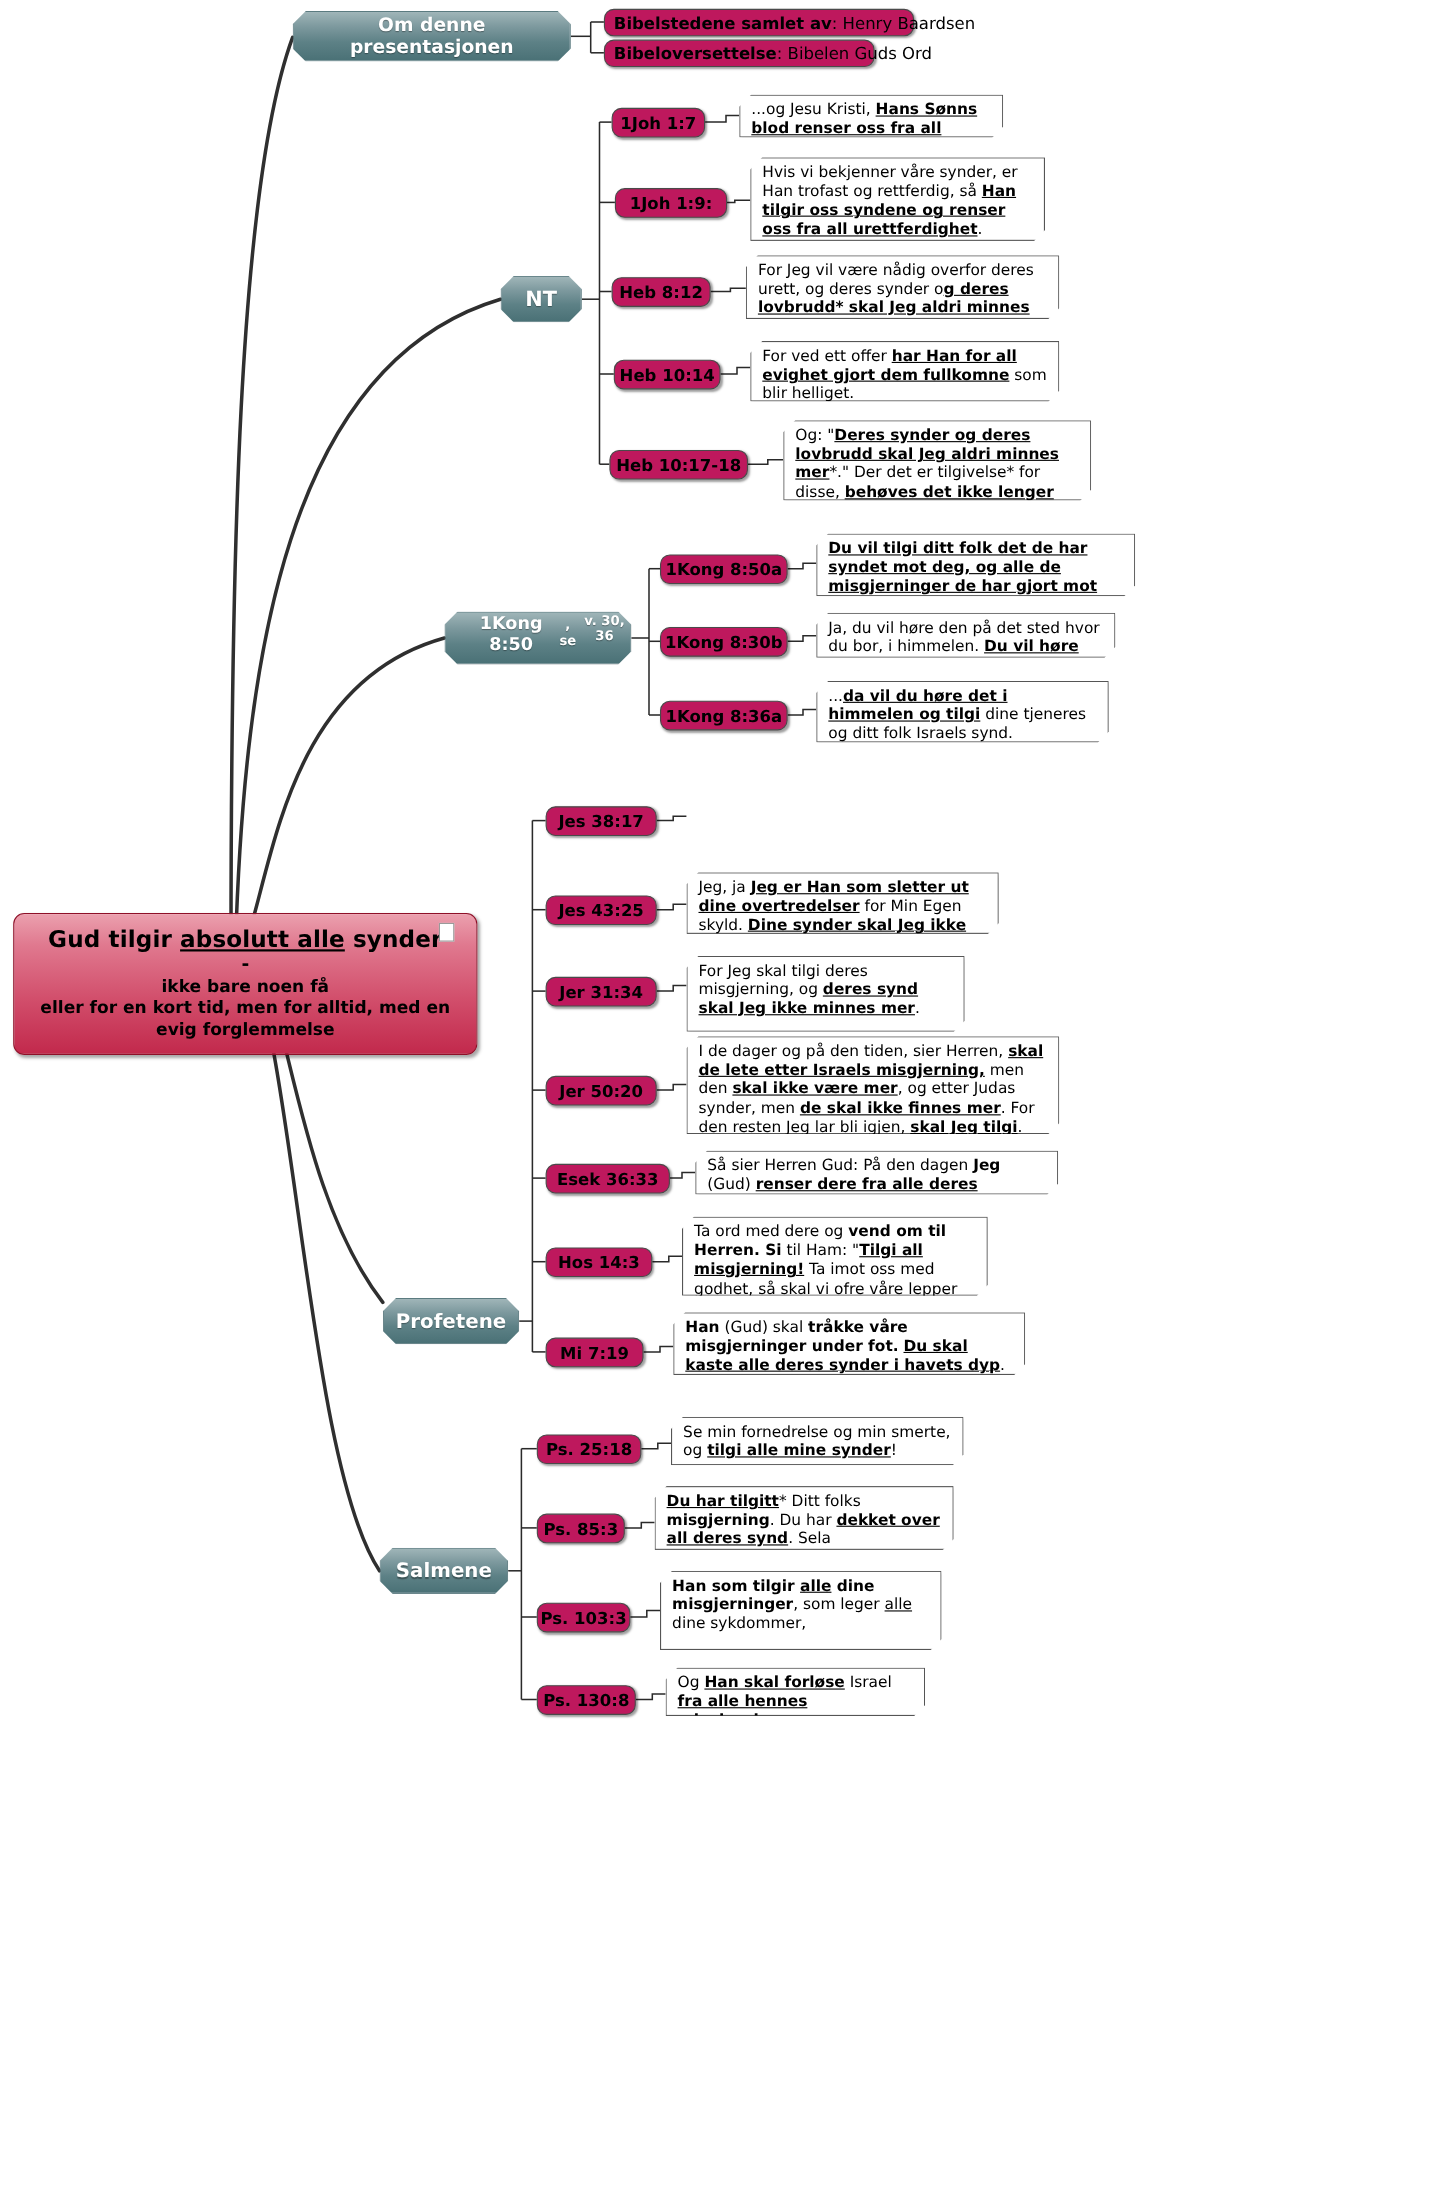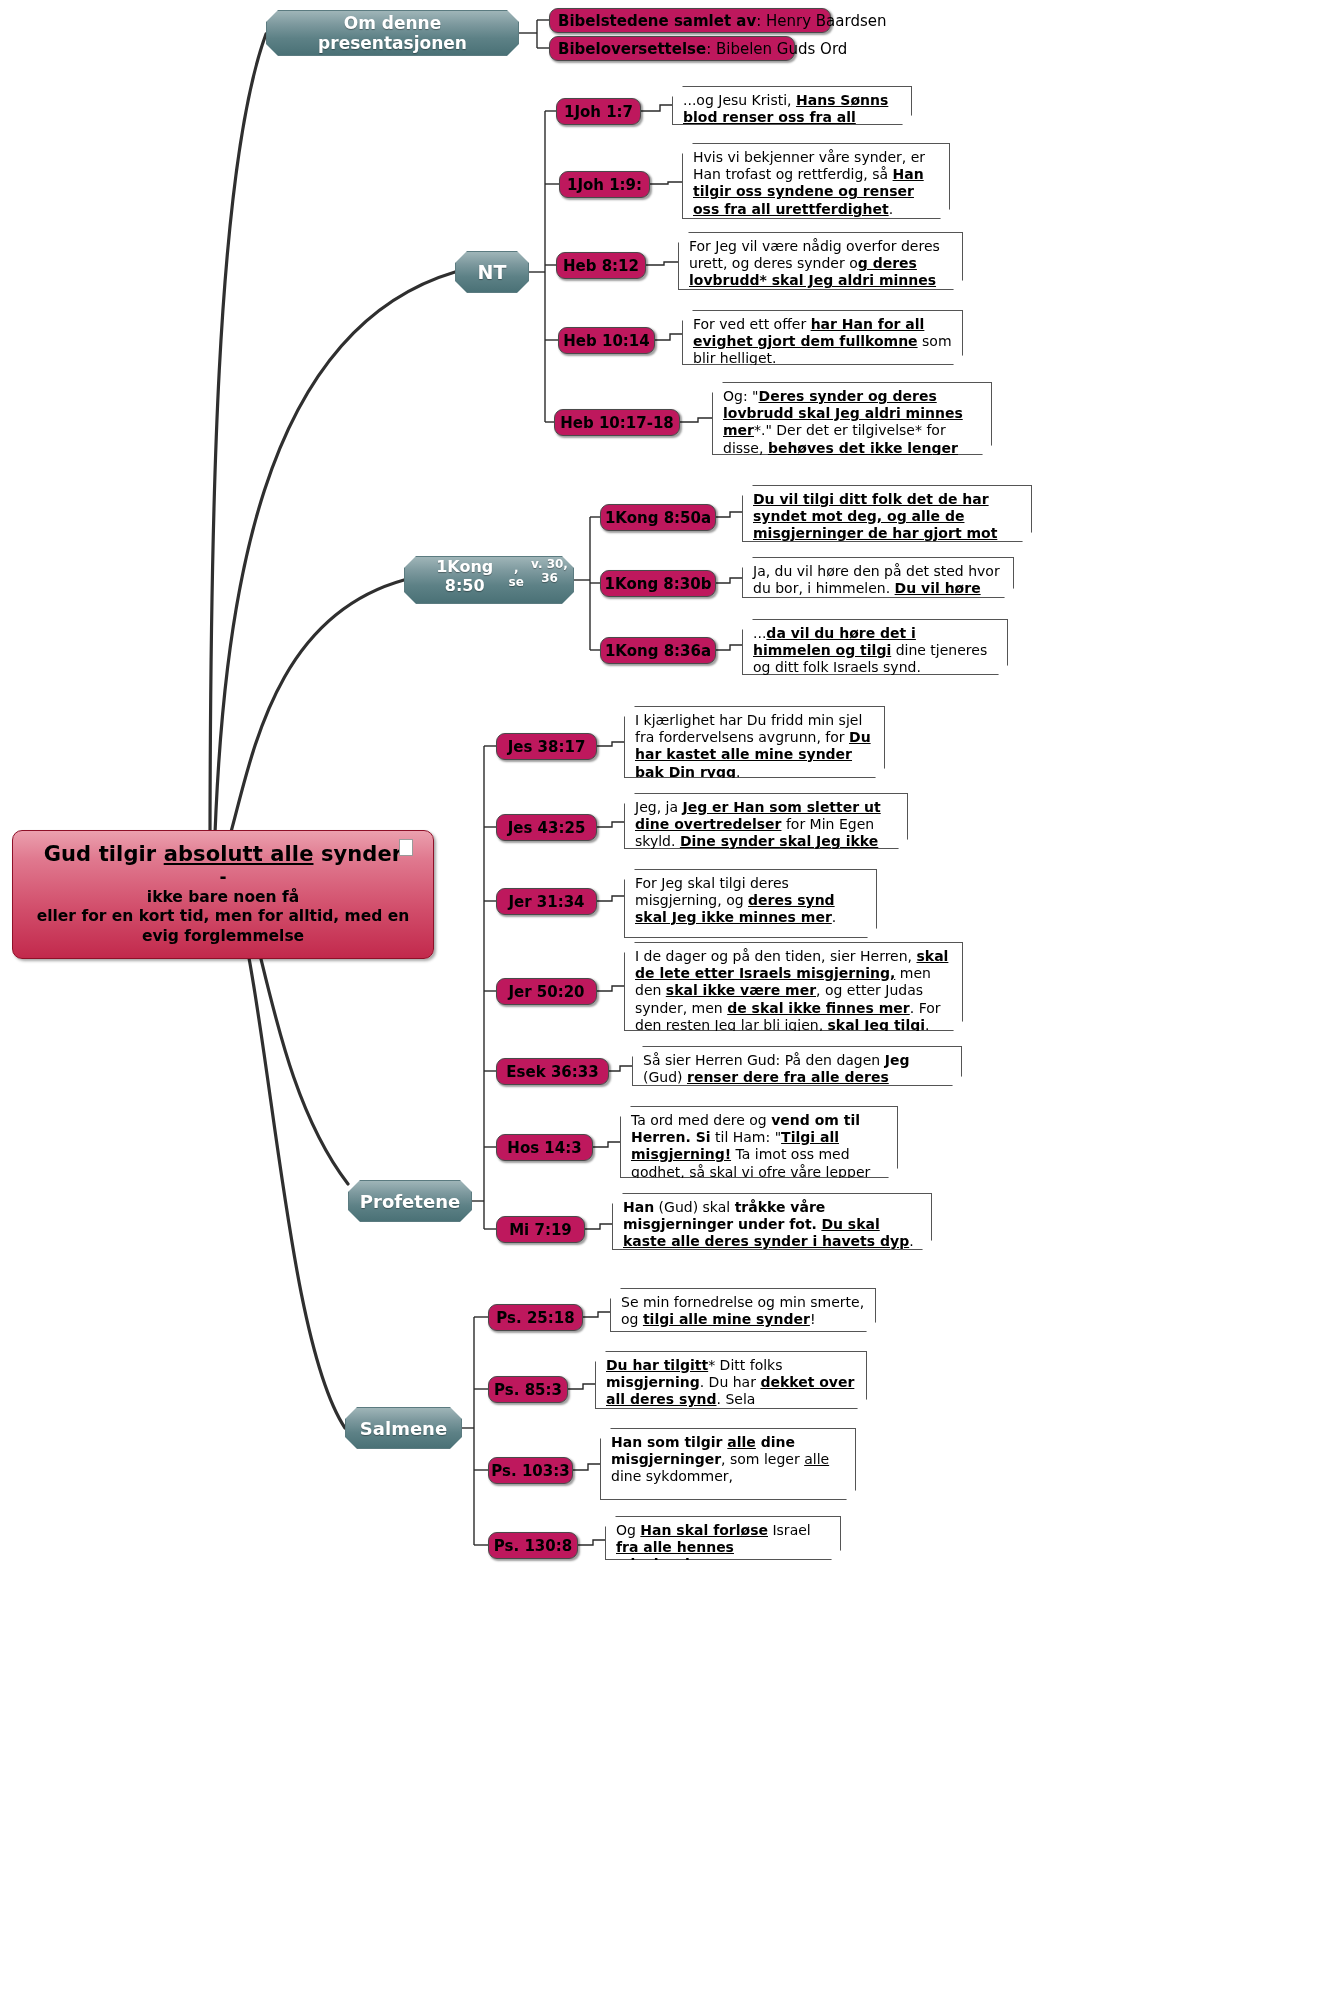--- a/index.html
+++ b/index.html
@@ -200,21 +200,21 @@
   <div class="ref" style="left:549px; top:36px; width:246px; height:25px; justify-content:flex-start; font-weight:normal;">
     <b>Bibeloversettelse</b>
       <span>: Bibelen Guds Ord</span>
   </div>
 
   <div class="ref" style="left:556px; top:98px; width:85px; height:27px;">
       <span>1Joh 1:7</span>
     </div>
   <div class="quote" style="left:672px; top:86px; width:240px; height:39px;"><span>...og Jesu Kristi, </span><span class="bu">Hans Sønns blod renser oss fra all synd</span><span>.</span></div>
 
-  <div class="ref" style="left:559px; top:171px; width:91px; height:27px;">
+  <div class="ref" style="left:559px; top:171px; width:102px; height:27px;">
       <span>1Joh 1:9:</span>
     </div>
   <div class="quote" style="left:682px; top:143px; width:268px; height:76px;"><span>Hvis vi bekjenner våre synder, er Han trofast og rettferdig, så </span><span class="bu">Han tilgir oss syndene og renser oss fra all urettferdighet</span><span>.</span></div>
 
   <div class="ref" style="left:556px; top:252px; width:90px; height:27px;">
       <span>Heb 8:12</span>
     </div>
   <div class="quote" style="left:678px; top:232px; width:285px; height:58px;"><span>For Jeg vil være nådig overfor deres urett, og deres synder o</span><span class="bu">g deres lovbrudd* skal Jeg aldri minnes mer</span><span>**."</span></div>
 
   <div class="ref" style="left:558px; top:327px; width:97px; height:27px;">
@@ -238,21 +238,20 @@
   <div class="quote" style="left:742px; top:557px; width:272px; height:41px;"><span>Ja, du vil høre den på det sted hvor du bor, i himmelen. </span><span class="bu">Du vil høre og tilgi.</span></div>
 
   <div class="ref" style="left:600px; top:637px; width:116px; height:27px;">
       <span>1Kong 8:36a</span>
     </div>
   <div class="quote" style="left:742px; top:619px; width:266px; height:56px;"><span>...</span><span class="bu">da vil du høre det i himmelen og tilgi</span><span> dine tjeneres og ditt folk Israels synd.</span></div>
 
   <div class="ref" style="left:496px; top:733px; width:101px; height:27px;">
       <span>Jes 38:17</span>
     </div>
-  <div class="quote" style="left:624px; top:706px; width:261px; height:72px;"><span>I kjærlighet har Du fridd min sjel fra fordervelsens avgrunn, for </span><span class="bu">Du har kastet alle mine synder bak Din rygg</span><span>.</span></div>
 
   <div class="ref" style="left:496px; top:814px; width:101px; height:27px;">
       <span>Jes 43:25</span>
     </div>
   <div class="quote" style="left:624px; top:793px; width:284px; height:56px;"><span>Jeg, ja </span><span class="bu">Jeg er Han som sletter ut dine overtredelser</span><span> for Min Egen skyld. </span><span class="bu">Dine synder skal Jeg ikke minnes mer</span><span>.</span></div>
 
   <div class="ref" style="left:496px; top:888px; width:101px; height:27px;">
       <span>Jer 31:34</span>
     </div>
   <div class="quote" style="left:624px; top:869px; width:253px; height:69px;"><span>For Jeg skal tilgi deres misgjerning, og </span><span class="bu">deres synd skal Jeg ikke minnes mer</span><span>.</span></div>

